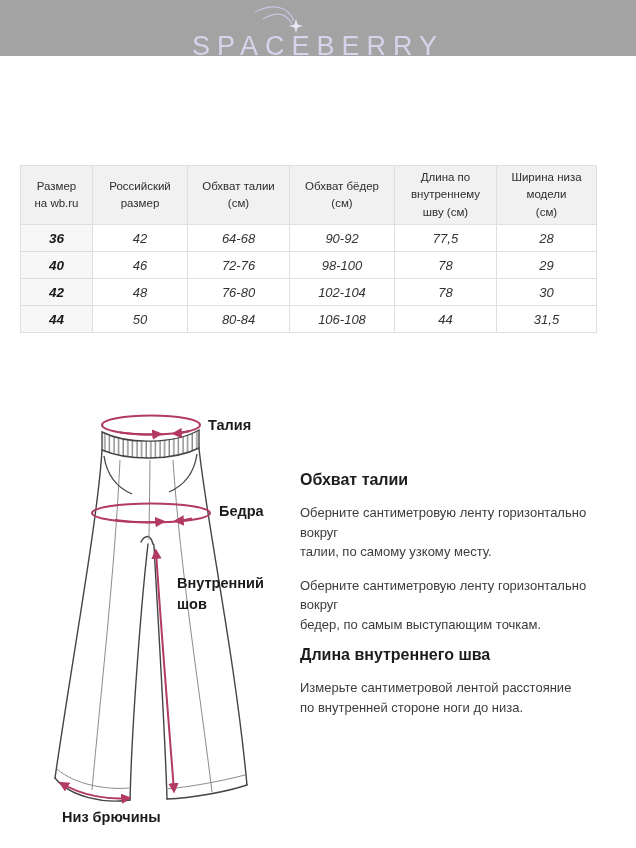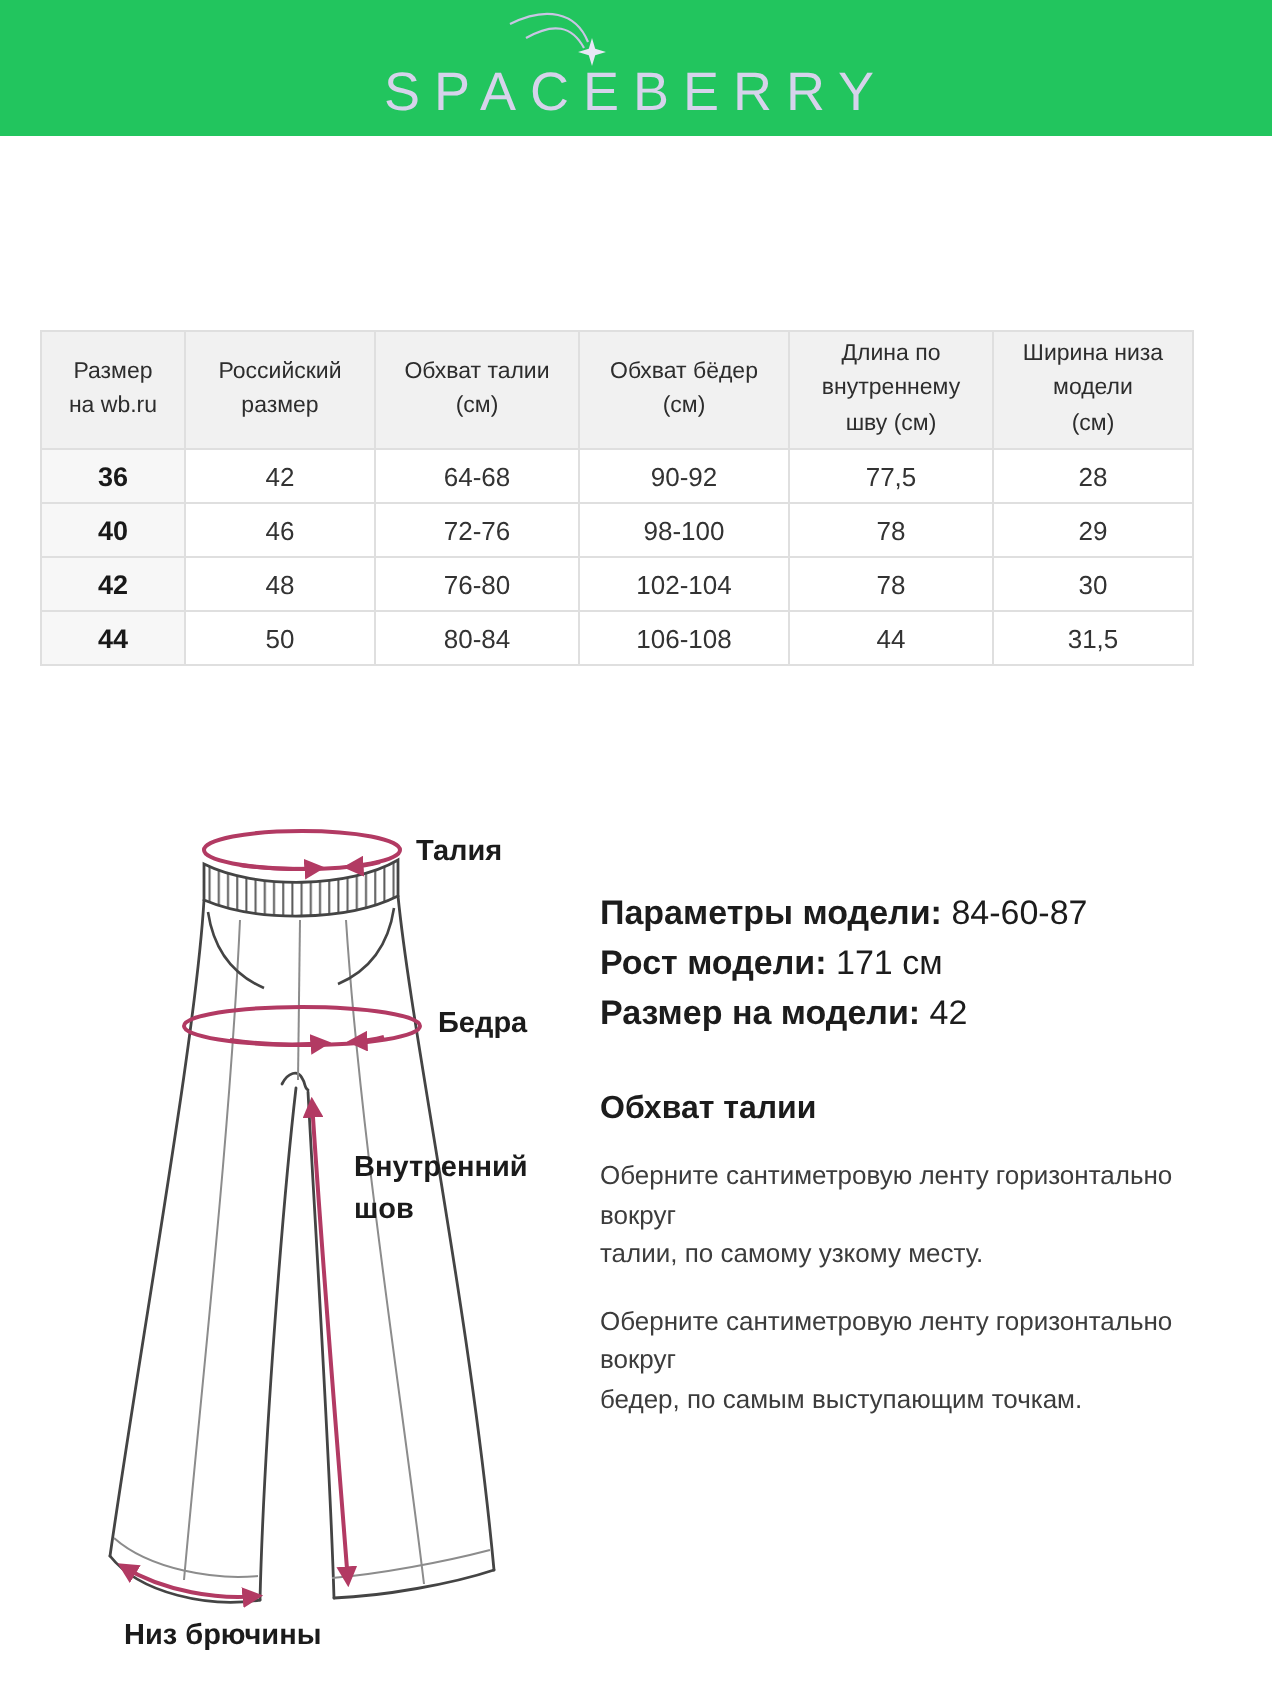--- a/index.html
+++ b/index.html
@@ -5,39 +5,39 @@
   * { margin:0; padding:0; box-sizing:border-box; }
   html,body { background:#ffffff; }
   body {
     width:636px; height:848px;
     position:relative; overflow:hidden;
     font-family:"Liberation Sans","DejaVu Sans",sans-serif;
     color:#1c1c1c;
   }
   
   .topbar {
-    position:absolute; left:0; top:0; width:636px; height:68px;
-    background:#22c55e;
+    position:absolute; left:0; top:0; width:636px; height:56px;
+    background:#a3a3a3;
   }
   .logo-svg { position:absolute; left:178px; top:0; width:280px; height:80px; }
 
   
   .size-table {
     position:absolute; left:20px; top:165px;
     border-collapse:collapse; table-layout:fixed;
   }
   .size-table th, .size-table td {
     border:1px solid #dfdfdf; text-align:center; vertical-align:middle;
   }
   .size-table th {
     background:#f1f1f1; font-weight:400; font-size:11.5px; color:#2d2d2d;
     line-height:1.5; white-space:pre-line; height:59px; padding:0 2px;
   }
   .size-table td {
-    background:#ffffff; font-size:13px; color:#333333; height:27px; padding:0 10px;
+    background:#ffffff; font-size:13px; color:#333333; height:27px; padding:0 10px;font-style:italic;
   }
   .size-table tbody td:first-child {
     background:#f7f7f7; font-weight:700; color:#191919; font-size:13.5px;
   }
 
   
   .pants-svg { position:absolute; left:20px; top:398px; width:280px; height:442px; }
   .pants-svg text { font-family:"Liberation Sans","DejaVu Sans",sans-serif; font-size:14.5px; font-weight:600; fill:#1b1b1b; }
 
   
@@ -176,40 +176,31 @@
 
   <text x="188" y="32">Талия</text>
   <text x="199" y="118">Бедра</text>
   <text x="157" y="190">Внутренний</text>
   <text x="157" y="211">шов</text>
   <text x="42" y="424">Низ брючины</text>
 </svg>
 
 <div class="right-col">
 
-  <div>
-    <div class="model-line">
-      <span class="lbl">Параметры модели:</span>
-      <span class="val">84-60-87</span>
-    </div>
-    <div class="model-line">
-      <span class="lbl">Рост модели:</span>
-      <span class="val">171 см</span>
-    </div>
-    <div class="model-line">
-      <span class="lbl">Размер на модели:</span>
-      <span class="val">42</span>
-    </div>
-  </div>
 
   <div class="guide">
     <div>
       <h4 class="guide-title">Обхват талии</h4>
       <p class="guide-text">Оберните сантиметровую ленту горизонтально вокруг
 талии, по самому узкому месту.</p>
     </div>
     <div>
       <p class="guide-text">Оберните сантиметровую ленту горизонтально вокруг
 бедер, по самым выступающим точкам.</p>
     </div>
+    <div>
+      <h4 class="guide-title">Длина внутреннего шва</h4>
+      <p class="guide-text">Измерьте сантиметровой лентой расстояние
+по внутренней стороне ноги до низа.</p>
+    </div>
   </div>
 
 </div>
 
 </body></html>

